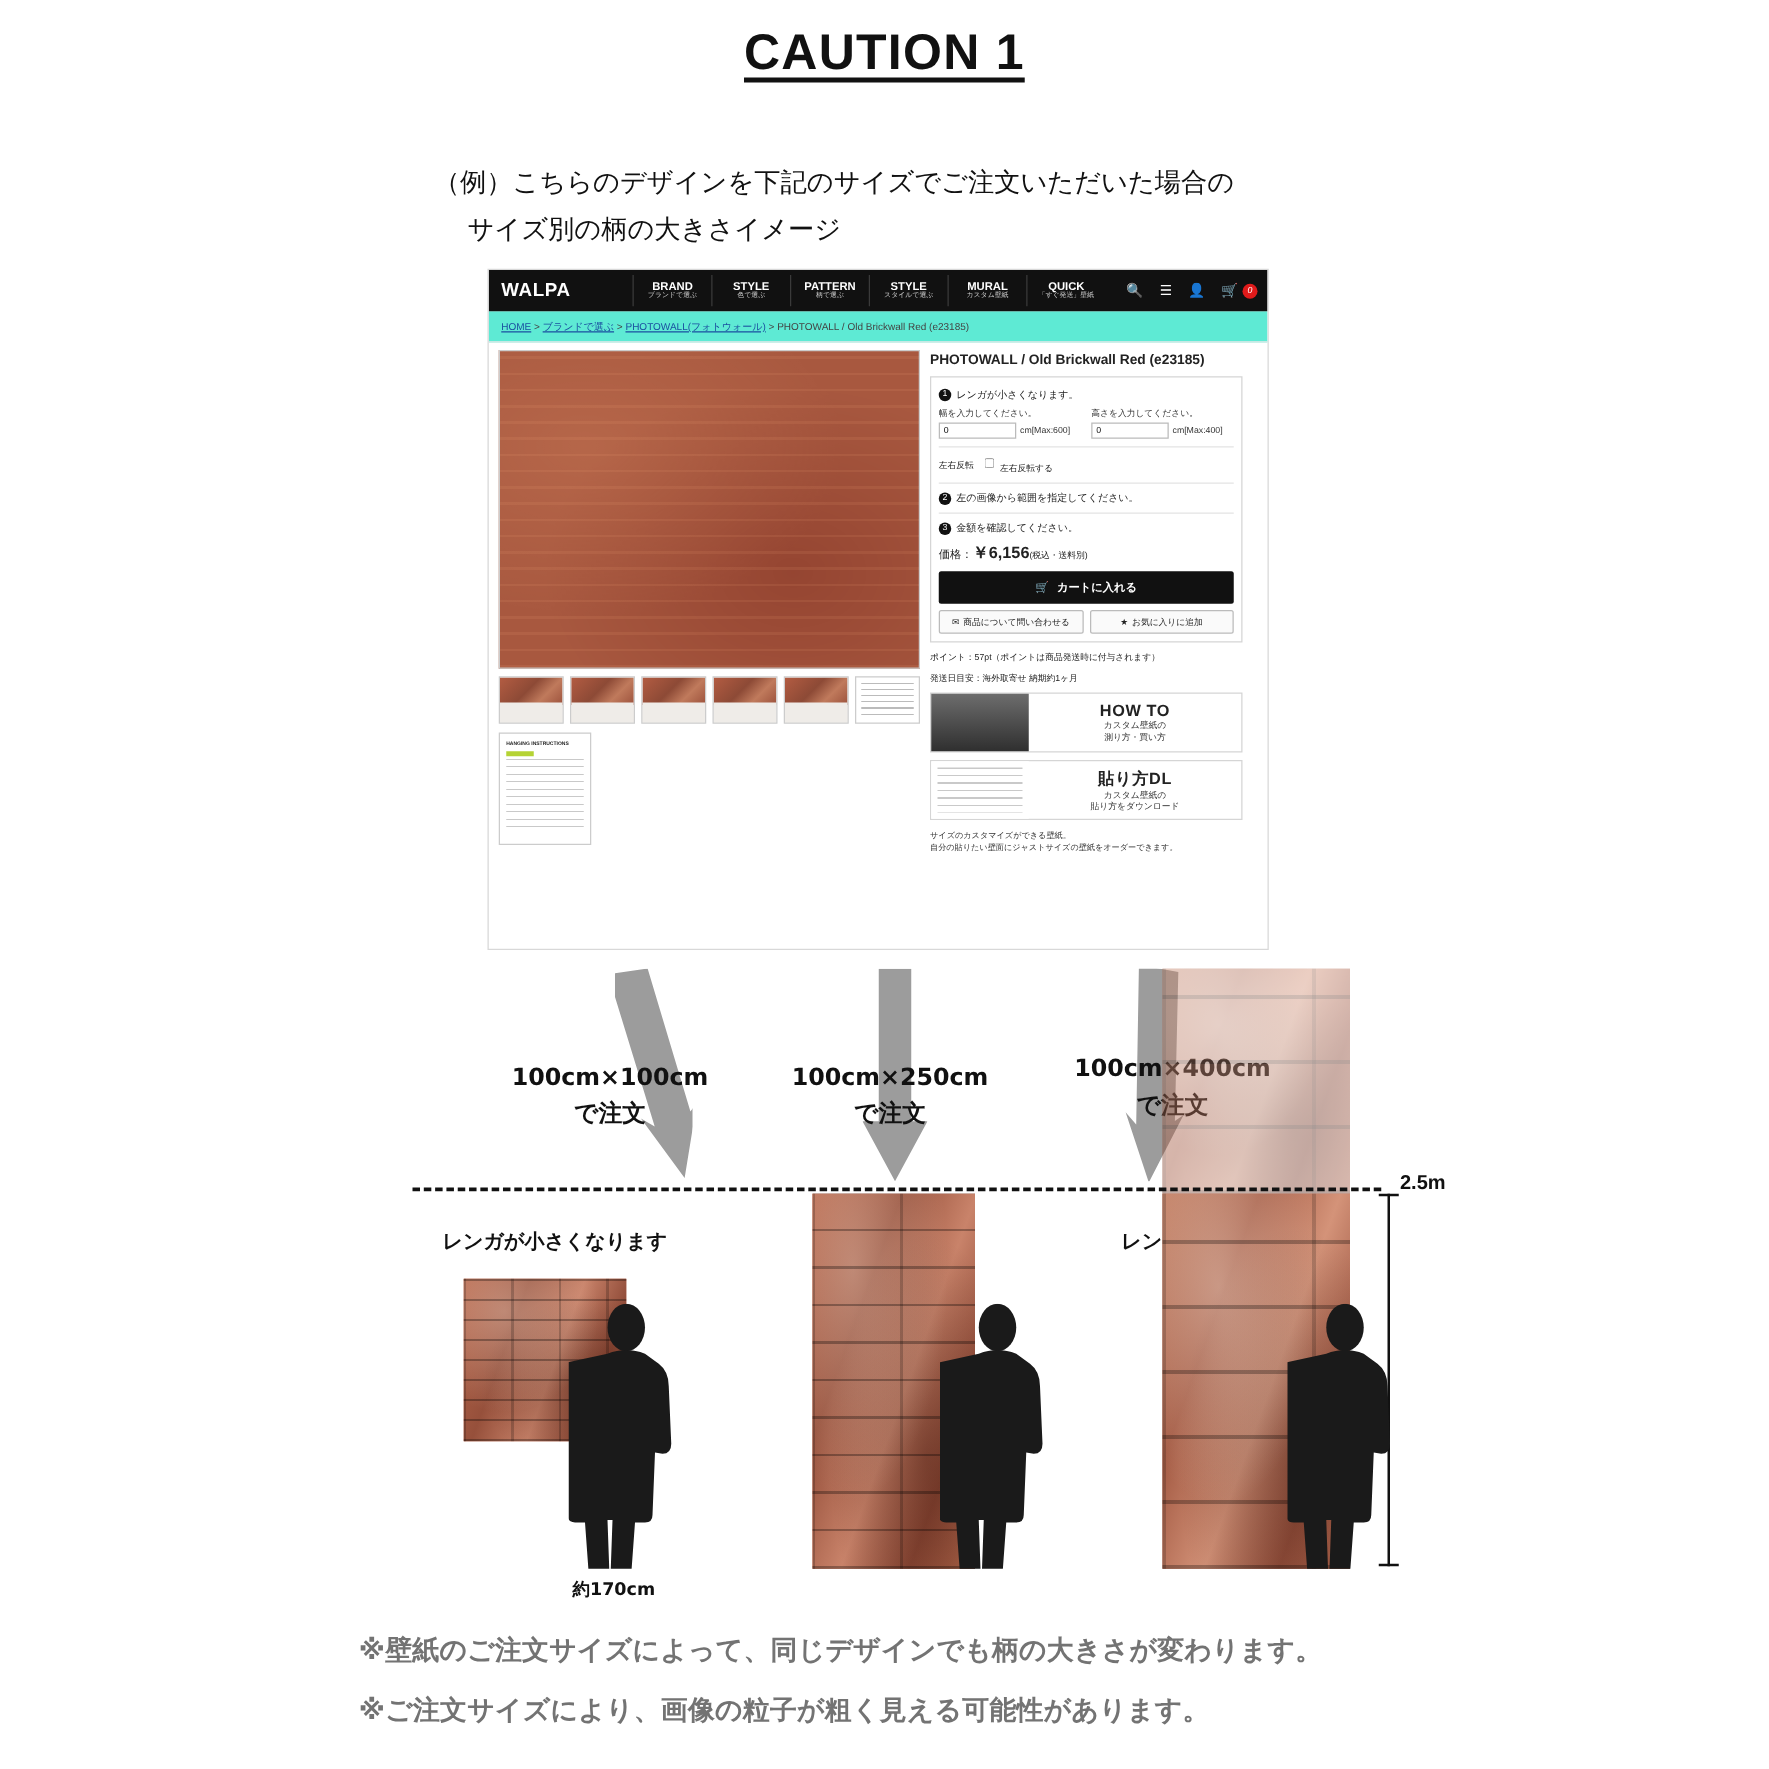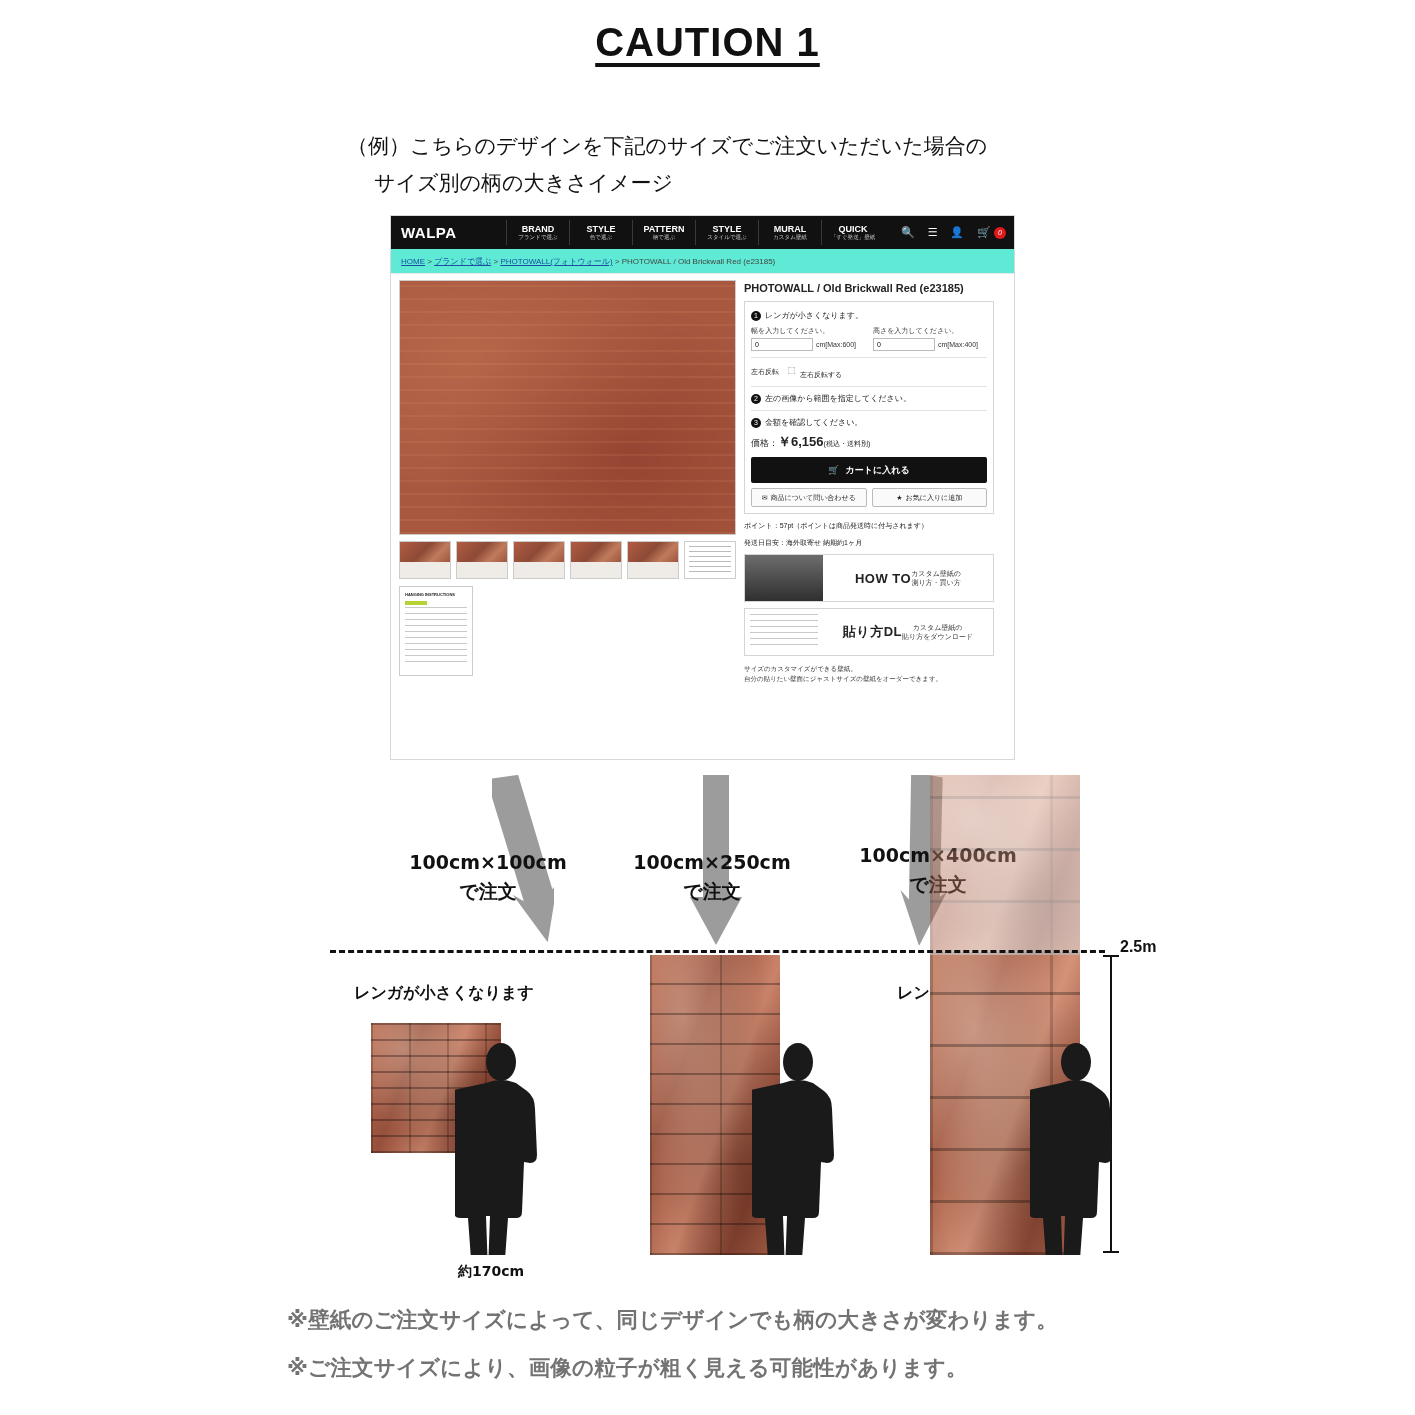--- a/index.html
+++ b/index.html
@@ -142,21 +142,21 @@
     flex:1;border:1px solid #bbb;background:#fafafa;height:17px;border-radius:2px;
     display:flex;align-items:center;justify-content:center;gap:3px;font-size:7px;color:#222;
   }
   .pointline{font-size:7px;margin-top:7px;color:#222;}
   .howto{
     display:flex;border:1px solid #d5d5d5;margin-top:6px;height:46px;background:#fff;
   }
   .howto .pic{width:78px;background:linear-gradient(#6d6d6d,#2f2f2f);position:relative;}
   .howto .pic.doc2{background:#fff;}
   .howto .pic.doc2:after{content:"";position:absolute;inset:5px;background:repeating-linear-gradient(180deg,#c9c9c9 0 1px,rgba(0,0,0,0) 1px 6px);}
-  .howto .txt{flex:1;display:flex;flex-direction:row;align-items:center;justify-content:center;}
+  .howto .txt{flex:1;display:flex;flex-direction:column;align-items:center;justify-content:center;}
   .howto .big{font-size:13px;font-weight:bold;letter-spacing:.5px;}
   .howto .sm{font-size:7px;color:#333;line-height:1.35;text-align:center;}
   .footnote{font-size:6.5px;color:#333;margin-top:8px;line-height:1.5;}
 
   
   .arrow{position:absolute;}
   .arrow svg{display:block;}
 
   
   .sizelabel{

